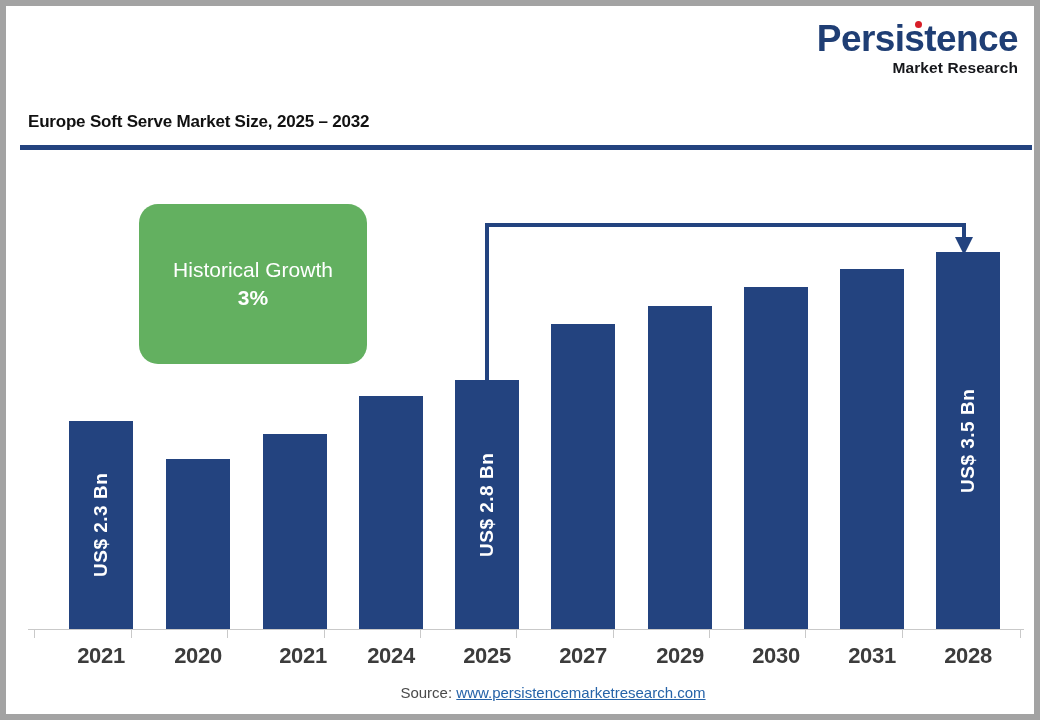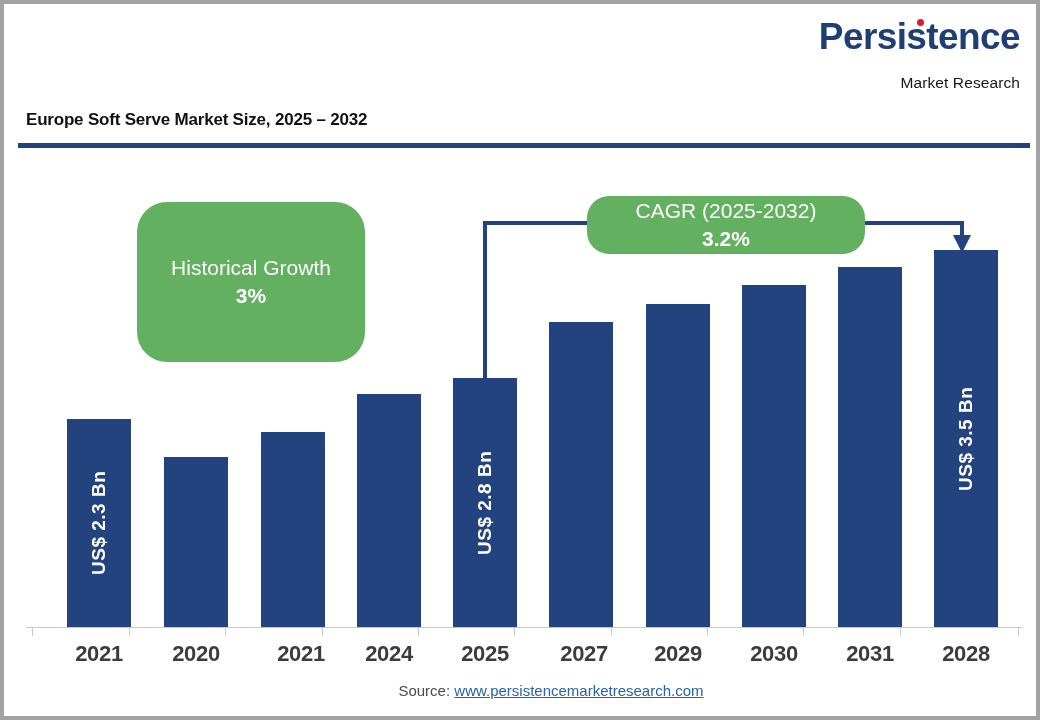--- a/index.html
+++ b/index.html
@@ -12,21 +12,21 @@
     font-family: "Liberation Sans", sans-serif;
     -webkit-font-smoothing: antialiased;
   }
 
   #page {
     position: relative;
     width: 1040px;
     height: 720px;
     background: #ffffff;
     box-sizing: border-box;
-    border: 4px solid #a3a3a3;
+    border: 6px solid #a3a3a3;
     overflow: hidden;
   }
 
   
   #logo-block {
     position: absolute;
     right: 16px;
     top: 14px;
     width: 240px;
     text-align: right;
@@ -45,23 +45,23 @@
     position: absolute;
     width: 7px;
     height: 7px;
     background: #D81E28;
     border-radius: 50%;
     left: 98px;
     top: 1px;
   }
   #logo-sub {
     display: block;
-    margin-top: 20px;
+    margin-top: 3px;
     font-size: 15.5px;
-    font-weight: normal;
+    font-weight: bold;
     color: #16171b;
     letter-spacing: 0.1px;
   }
 
   
   #chart-title {
     position: absolute;
     left: 22px;
     top: 106px;
     font-size: 17px;
@@ -129,21 +129,21 @@
     font-weight: bold;
     color: #3c3c3c;
     text-align: center;
     letter-spacing: -0.3px;
   }
 
   
   .callout {
     position: absolute;
     background: #63B060;
-    border-radius: 30px;
+    border-radius: 19px;
     color: #ffffff;
     text-align: center;
     box-sizing: border-box;
     display: flex;
     flex-direction: column;
     align-items: center;
     justify-content: center;
     z-index: 5;
   }
   .callout .line1 {
@@ -229,21 +229,21 @@
       <div class="axis-label" style="left: 147px; width: 90px;">2020</div>
       <div class="bar" style="left: 257px; top: 428px; width: 64px; height: 195px; background: rgb(35, 67, 127);"></div>
       <div class="axis-label" style="left: 252px; width: 90px;">2021</div>
       <div class="bar" style="left: 353px; top: 390px; width: 64px; height: 233px; background: rgb(35, 67, 127);"></div>
       <div class="axis-label" style="left: 340px; width: 90px;">2024</div>
       <div class="bar" style="left: 449px; top: 374px; width: 64px; height: 249px; background: rgb(35, 67, 127);">
         <div class="vtext" style="left: 0px; width: 64px; bottom: 18px; height: 213px; display: flex; align-items: center; justify-content: center;">US$ 2.8 Bn</div>
       </div>
       <div class="axis-label" style="left: 436px; width: 90px;">2025</div>
       <div class="bar" style="left: 545px; top: 318px; width: 64px; height: 305px; background: rgb(35, 67, 127);"></div>
-      <div class="axis-label" style="left: 514px; width: 90px; text-align: right;">2027</div>
+      <div class="axis-label" style="left: 532px; width: 90px;">2027</div>
       <div class="bar" style="left: 642px; top: 300px; width: 64px; height: 323px; background: rgb(35, 67, 127);"></div>
       <div class="axis-label" style="left: 629px; width: 90px;">2029</div>
       <div class="bar" style="left: 738px; top: 281px; width: 64px; height: 342px; background: rgb(35, 67, 127);"></div>
       <div class="axis-label" style="left: 725px; width: 90px;">2030</div>
       <div class="bar" style="left: 834px; top: 263px; width: 64px; height: 360px; background: rgb(35, 67, 127);"></div>
       <div class="axis-label" style="left: 821px; width: 90px;">2031</div>
       <div class="bar" style="left: 930px; top: 246px; width: 64px; height: 377px; background: rgb(35, 67, 127);">
         <div class="vtext" style="left: 0px; width: 64px; bottom: 18px; height: 341px; display: flex; align-items: center; justify-content: center;">US$ 3.5 Bn</div>
       </div>
       <div class="axis-label" style="left: 917px; width: 90px;">2028</div>
@@ -265,22 +265,18 @@
     <polygon points="958,249 949,231 967,231" fill="#23437F"></polygon>
   </svg>
 
   <div id="axis-line"></div>
 
   <div id="historical-callout" class="callout" style="background: rgb(99, 176, 96);">
     <div class="line1">Historical Growth</div>
     <div class="value">3%</div>
   </div>
 
-  <div id="cagr-callout" class="callout" style="background: rgb(99, 176, 96);">
-    <div class="line1">CAGR (2025-2032)</div>
-    <div class="value">3.2%</div>
-  </div>
 
   <div id="source">
     <span>Source: </span><a href="#" style="color: rgb(38, 99, 168);">www.persistencemarketresearch.com</a>
   </div>
 
 </div>
 
 </body></html>

